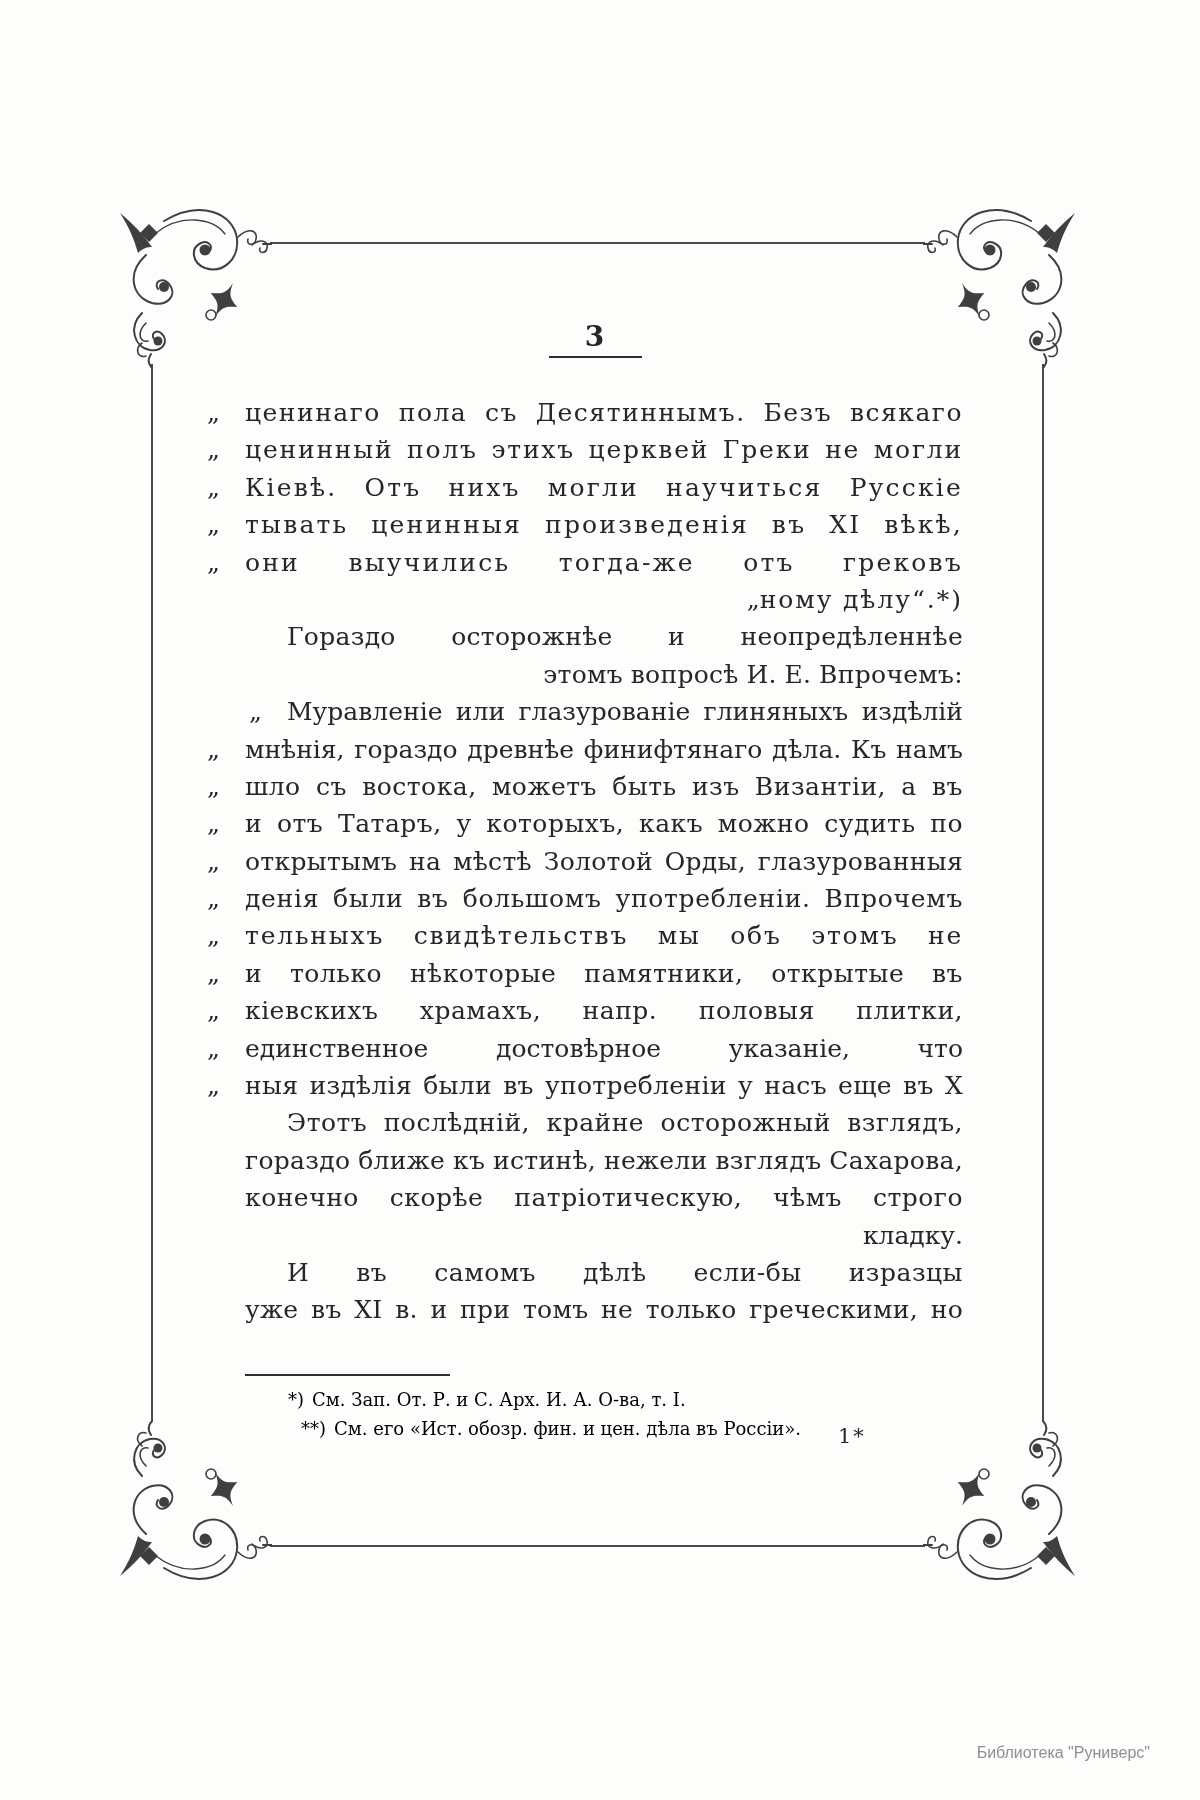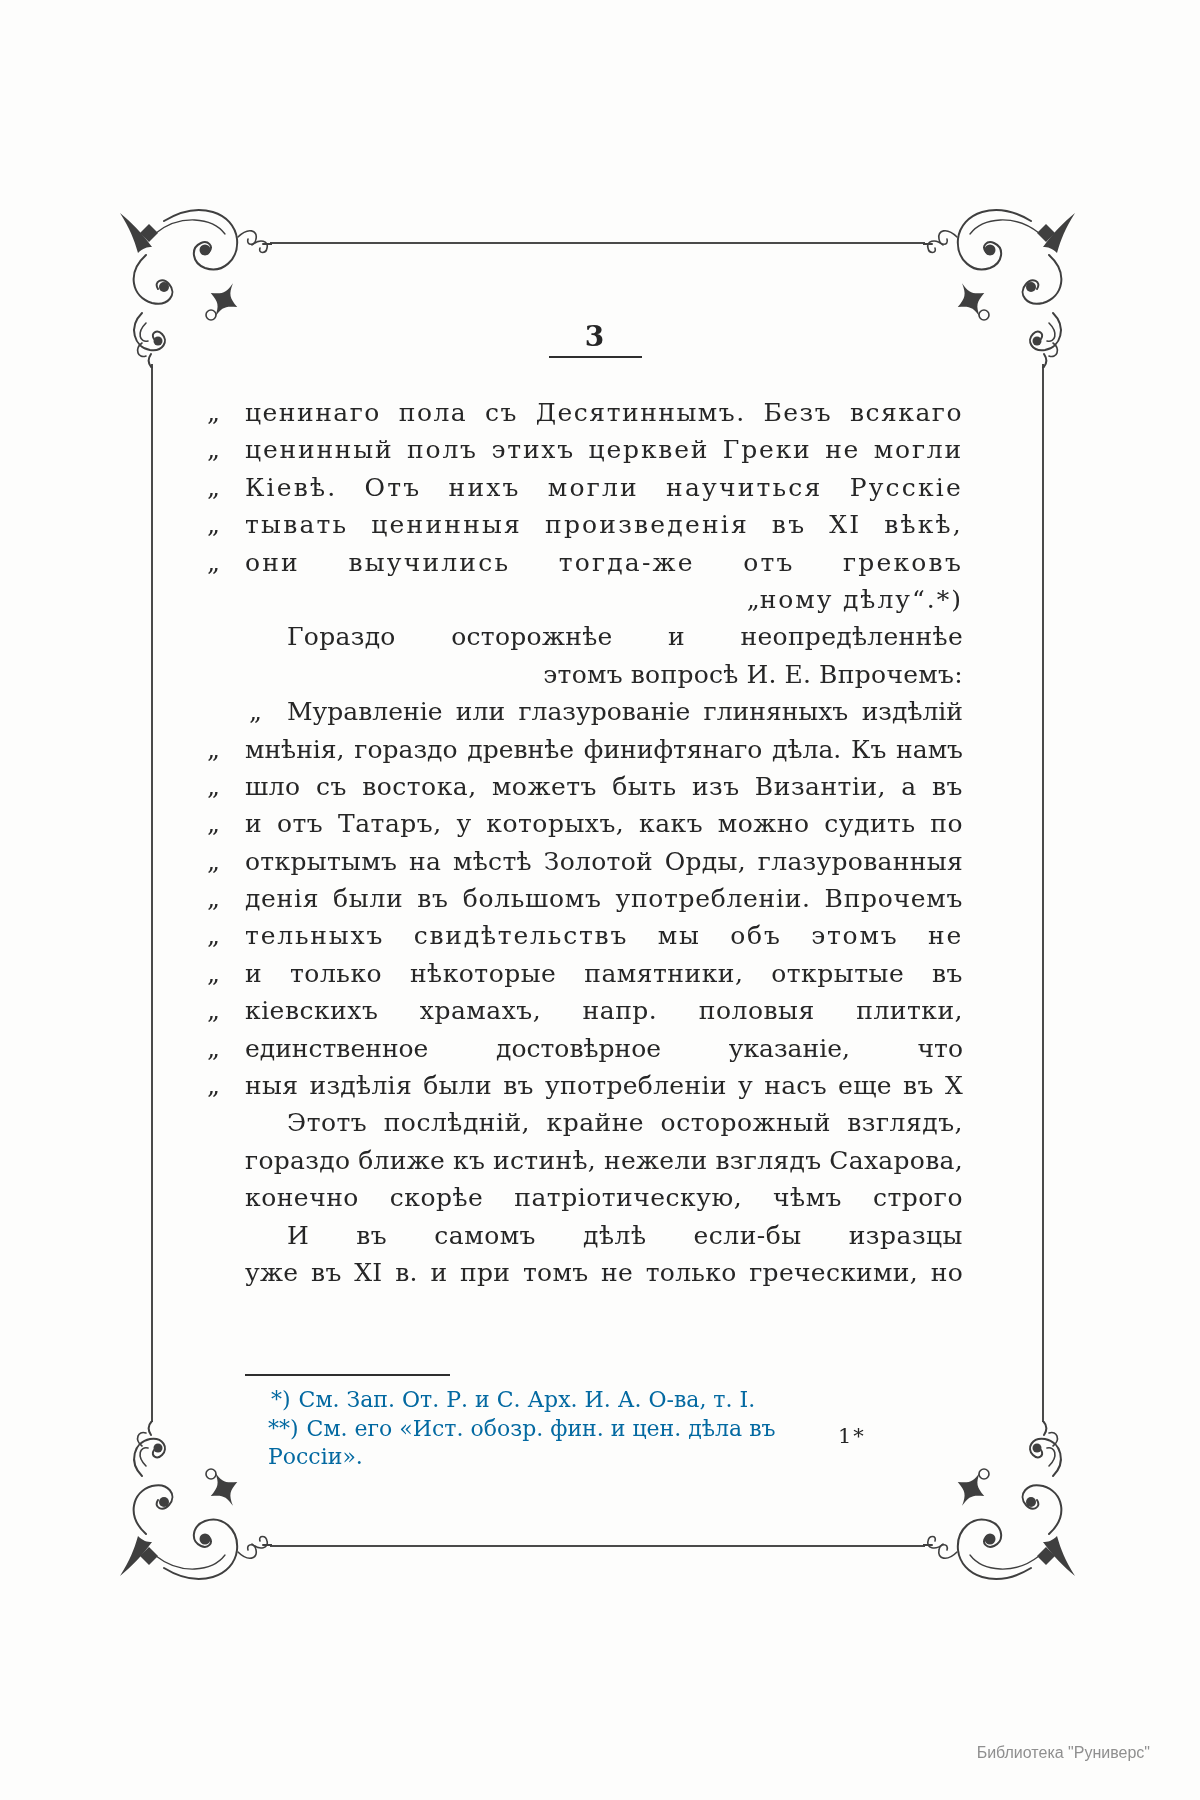--- a/index.html
+++ b/index.html
@@ -25,23 +25,23 @@
   .pagenum-rule{position:absolute;left:549px;top:356px;width:93px;height:2px;background:#2e2e2e;}
   
   .text-block{position:absolute;left:207px;top:394px;width:756px;line-height:37.4px;
               font-size:25px;color:#262626;}
   .line{padding-left:38px;height:37.4px;overflow:hidden;text-align:right;word-spacing:-0.5px;}
   .line.j{text-align:justify;text-align-last:justify;}
   .line.ind{margin-left:42px;}
   .q{display:inline-block;width:38px;margin-left:-38px;letter-spacing:0;}
   
   .fn-rule{position:absolute;left:245px;top:1374px;width:205px;height:2px;background:#2e2e2e;}
-  .footnotes{position:absolute;left:232px;top:1386px;width:620px;font-size:22px;
-             color:#0369a1;line-height:28.5px;}
-  .fn{margin-left:36px;}
+  .footnotes{position:absolute;left:249px;top:1386px;width:620px;font-size:18px;
+             color:#000000;line-height:28.5px;}
+  .fn{margin-left:52px;}
   .fn.first{margin-left:39px;}
   .fn-marker{display:inline-block;margin-right:8px;}
   
   .signature{position:absolute;left:838px;top:1424px;font-size:21px;color:#262626;letter-spacing:2px;}
   .watermark{position:absolute;right:50px;top:1744px;font-size:16px;color:#8f8f8f;
              font-family:"Liberation Sans", sans-serif;}
 </style>
 </head>
 <body>
 
@@ -120,20 +120,21 @@
       <div class="line j" style="letter-spacing: 0.3px;"><span class="q">„</span>открытымъ на мѣстѣ Золотой Орды, глазурованныя произве-</div>
       <div class="line j" style="letter-spacing: 0.7px;"><span class="q">„</span>денія были въ большомъ употребленіи. Впрочемъ положи-</div>
       <div class="line j" style="letter-spacing: 1.8px;"><span class="q">„</span>тельныхъ свидѣтельствъ мы объ этомъ не имѣемъ</div>
       <div class="line j" style="letter-spacing: 0.5px;"><span class="q">„</span>и только нѣкоторые памятники, открытые въ древнѣйшихъ</div>
       <div class="line j" style="letter-spacing: 0.5px;"><span class="q">„</span>кіевскихъ храмахъ, напр. половыя плитки, представляютъ</div>
       <div class="line j" style="letter-spacing: 0px; word-spacing: -1.5px;"><span class="q">„</span>единственное достовѣрное указаніе, что глазурованныя глиня-</div>
       <div class="line j" style="letter-spacing: 0.3px; word-spacing: -1px;"><span class="q">„</span>ныя издѣлія были въ употребленіи у насъ еще въ X вѣкѣ“ **)</div>
       <div class="line j ind" style="letter-spacing: 0.5px;">Этотъ послѣдній, крайне осторожный взглядъ, вѣроятно,</div>
       <div class="line j" style="letter-spacing: 0.3px; word-spacing: -1px;">гораздо ближе къ истинѣ, нежели взглядъ Сахарова, имѣющій</div>
       <div class="line j" style="letter-spacing: 0.5px;">конечно скорѣе патріотическую, чѣмъ строго научную под-</div>
+      <div class="line" style="letter-spacing: 0px;">кладку.</div>
       <div class="line j ind" style="letter-spacing: 0.5px;">И въ самомъ дѣлѣ если-бы изразцы выдѣлывались у насъ</div>
       <div class="line j" style="letter-spacing: 0.3px; word-spacing: -1.5px;">уже въ XI в. и при томъ не только греческими, но даже и рус-</div>
     </div>
 
   <div class="fn-rule"></div>
   <div class="footnotes" id="footnotes">
       <div class="fn first"><span class="fn-marker">*)</span>См. Зап. От. Р. и С. Арх. И. А. О-ва, т. I.</div>
       <div class="fn"><span class="fn-marker">**)</span>См. его «Ист. обозр. фин. и цен. дѣла въ Россіи».</div>
     </div>
 

